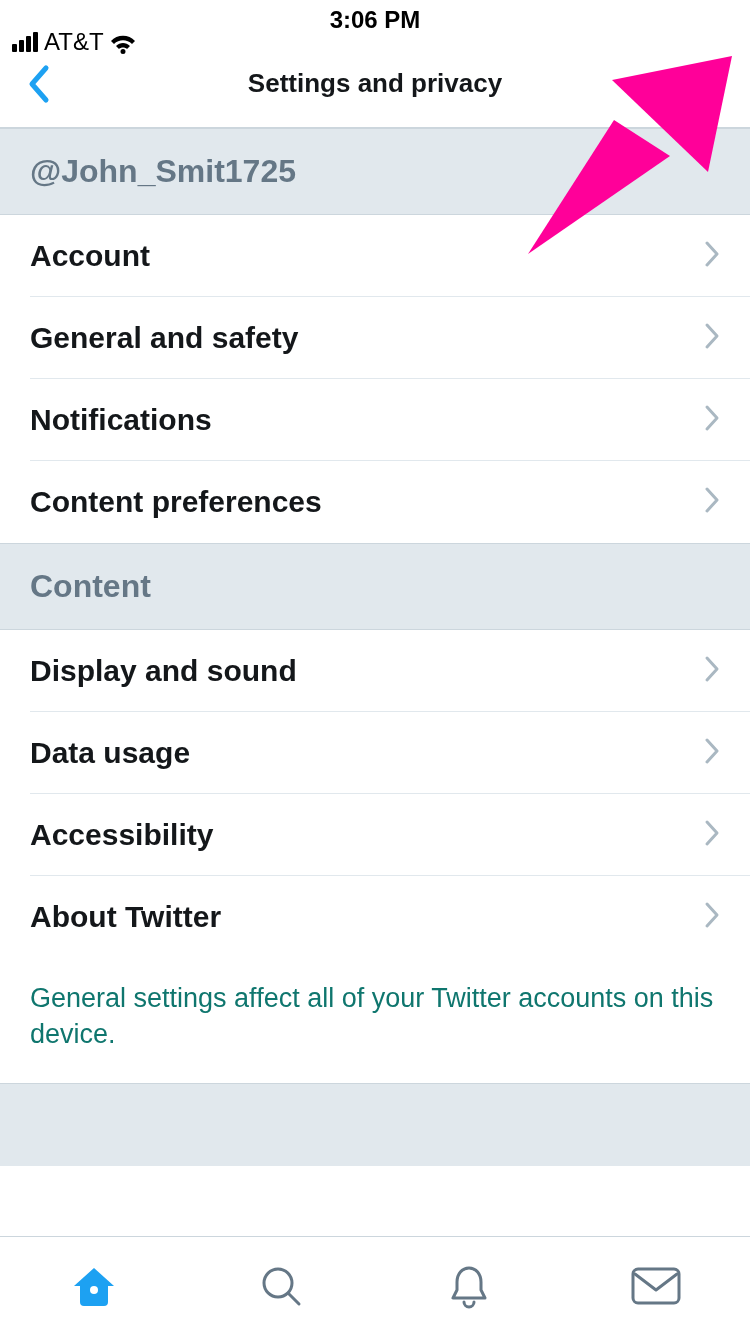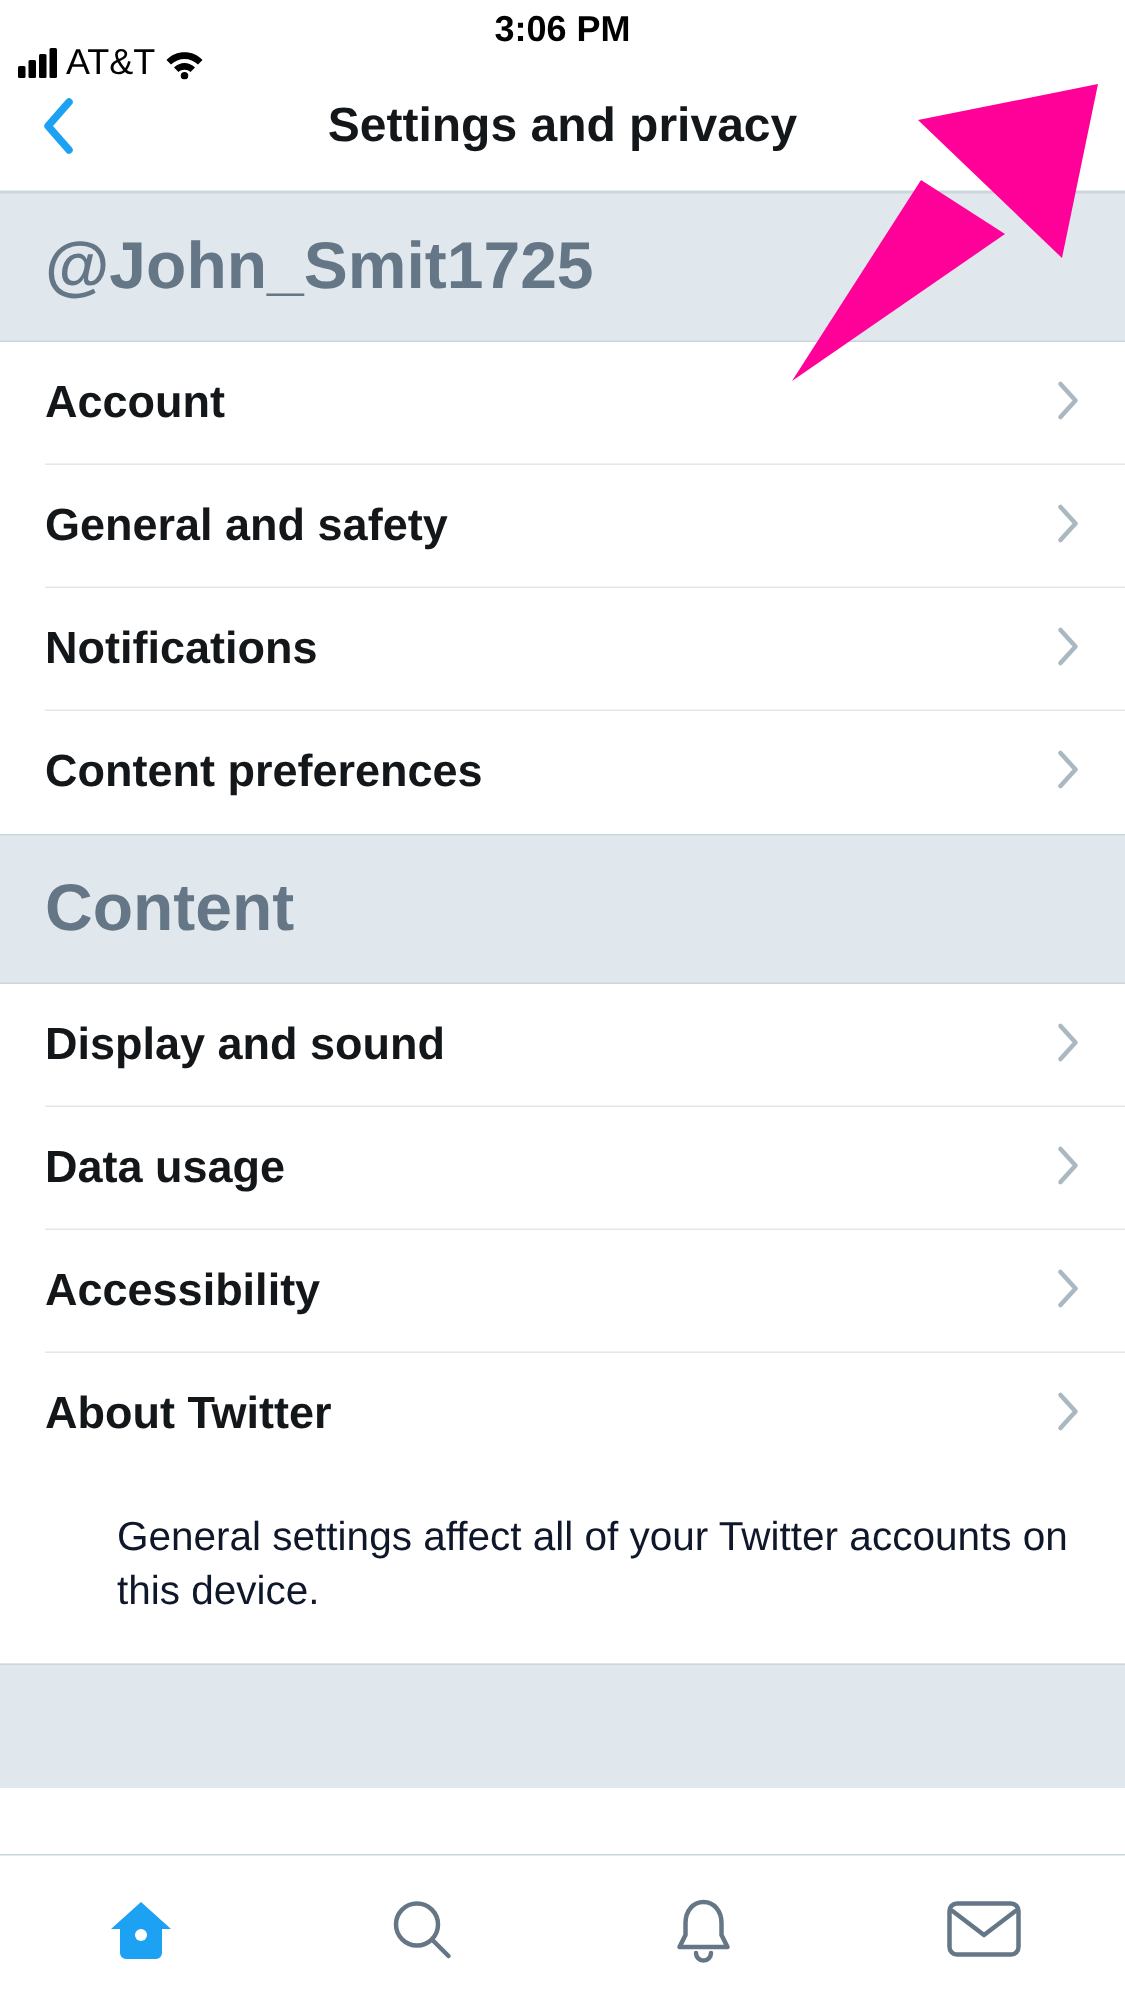--- a/index.html
+++ b/index.html
@@ -53,34 +53,34 @@
   }
   .back-button {
     position: absolute;
     left: 16px;
     top: 50%;
     transform: translateY(-50%);
     width: 44px; height: 44px;
     display: flex; align-items: center; justify-content: center;
   }
   .nav-title {
-    font-size: 32px;
+    font-size: 26px;
     font-weight: 800;
     color: #14171a;
   }
 
   
   .section-header {
     background: #e1e8ed;
     padding: 24px 30px;
     border-top: 1px solid #ccd6dd;
     border-bottom: 1px solid #ccd6dd;
   }
   .section-header .title {
-    font-size: 44px;
+    font-size: 32px;
     font-weight: 800;
     color: #657786;
   }
 
   
   .list { background: #fff; }
   .row {
     display: flex;
     align-items: center;
     justify-content: space-between;
@@ -100,23 +100,22 @@
     font-size: 30px;
     font-weight: 700;
     color: #14171a;
   }
   .chevron { color: #aab8c2; }
 
   
   .footer-note {
     padding: 22px 30px 30px 30px;
     font-size: 27px;
-    color: #0f172a;
+    color: #0f766e;
     line-height: 1.35;
-    margin-left: 48px;
   }
 
   .gap-section {
     background: #e1e8ed;
     height: 83px;
     border-top: 1px solid #ccd6dd;
   }
 
   
   .tab-bar {

